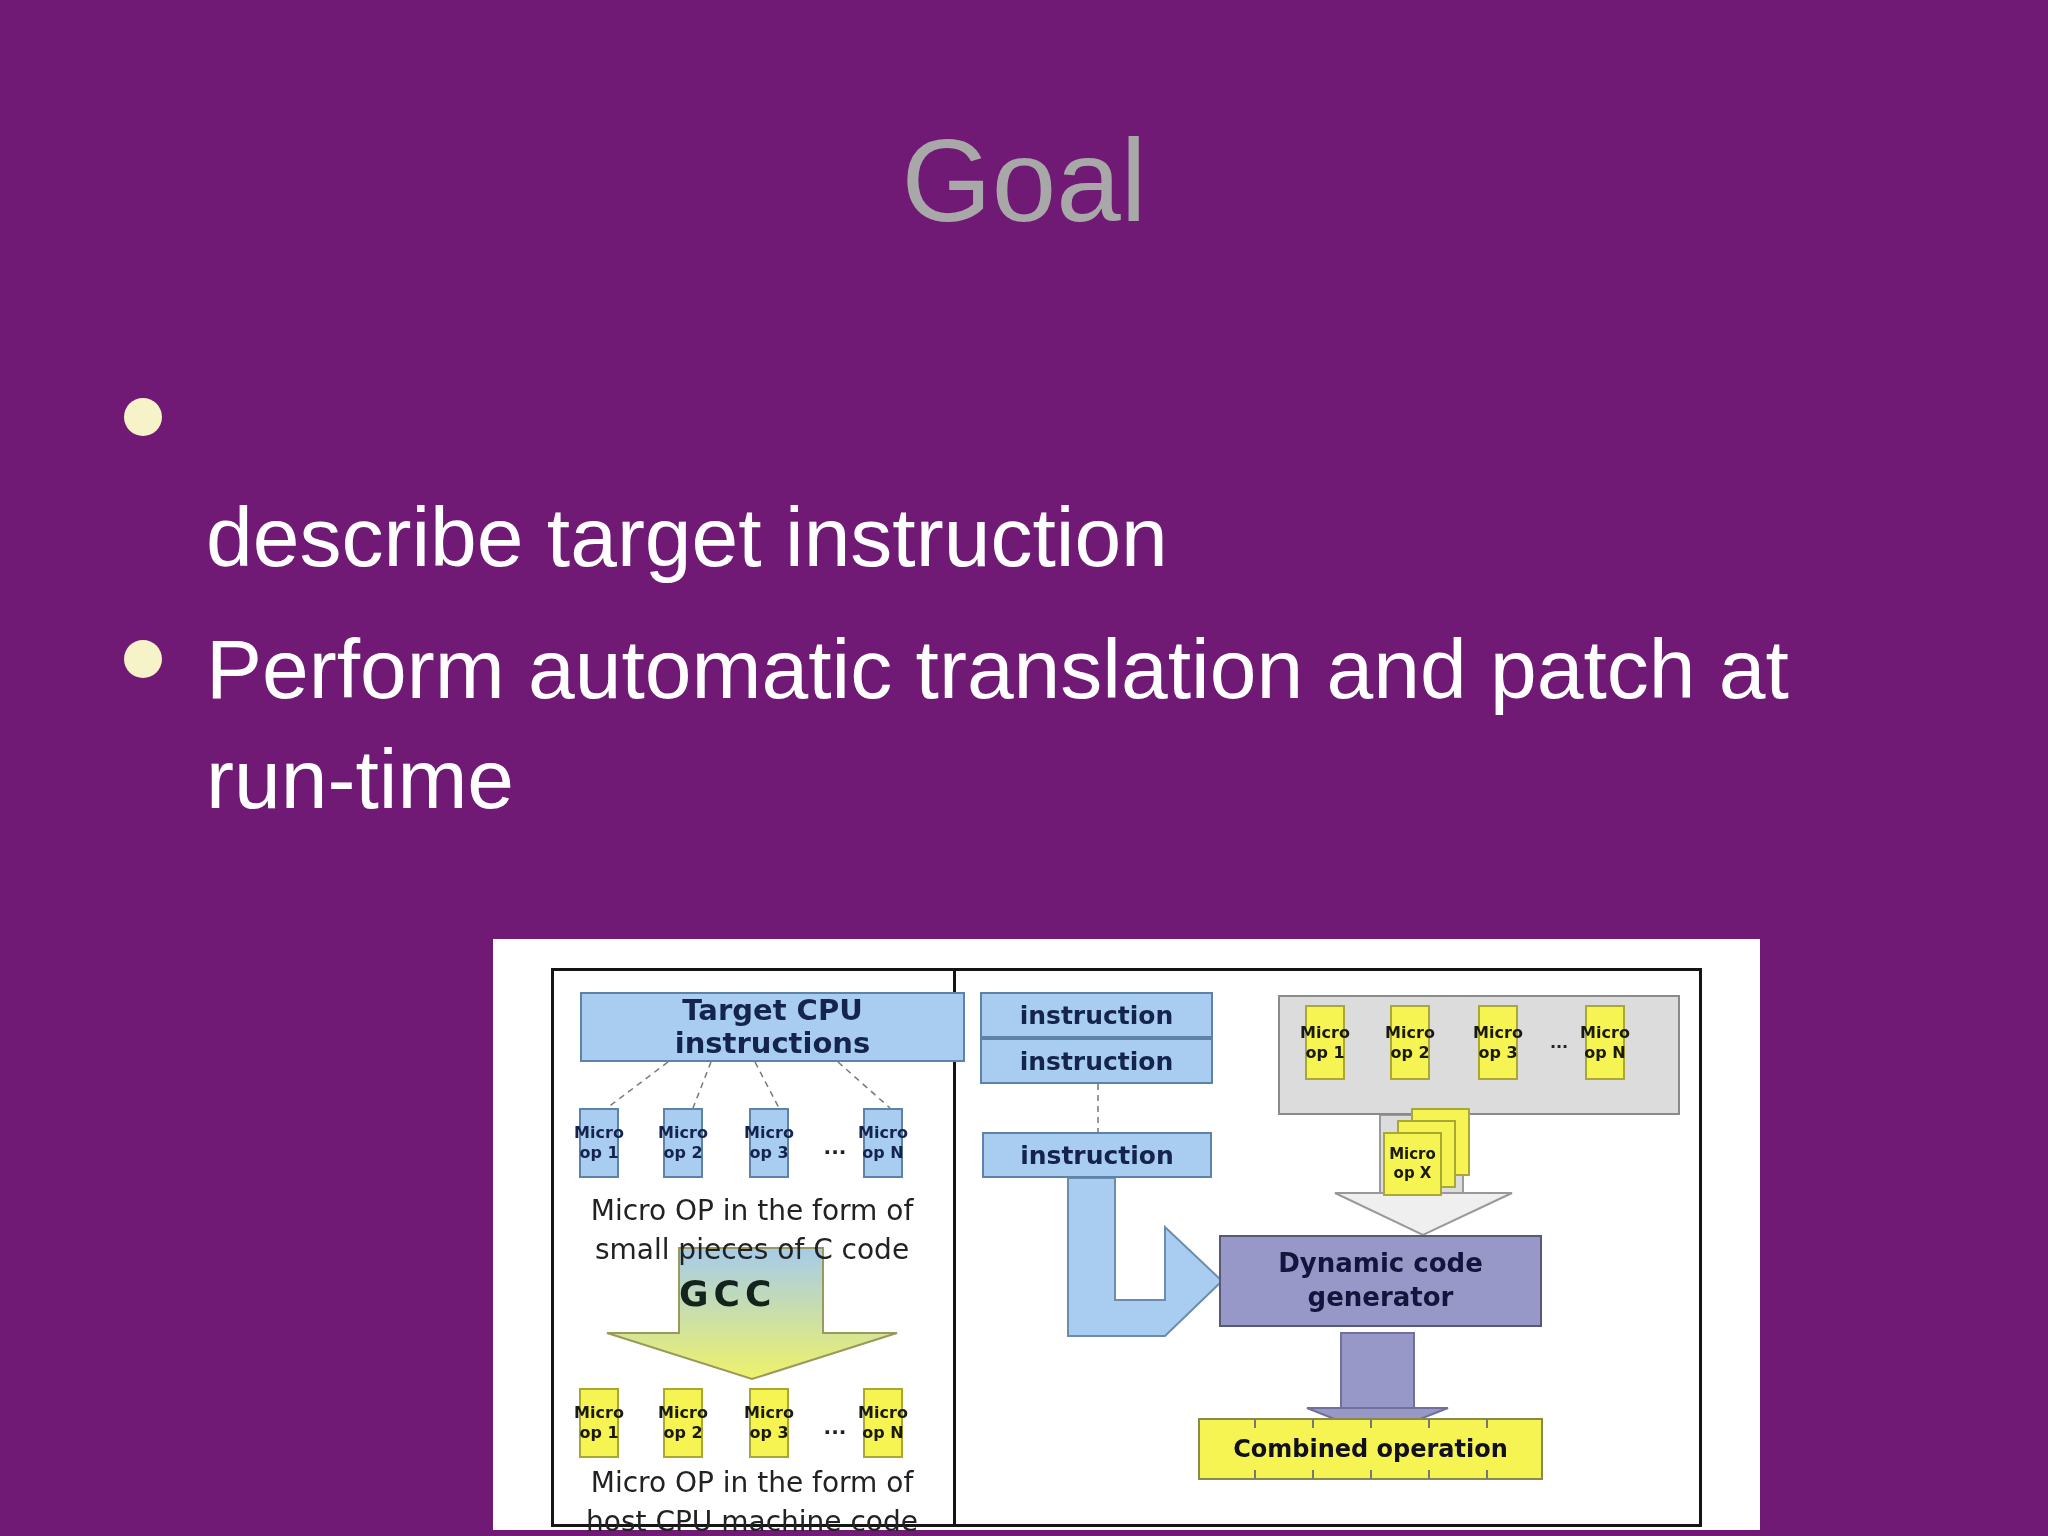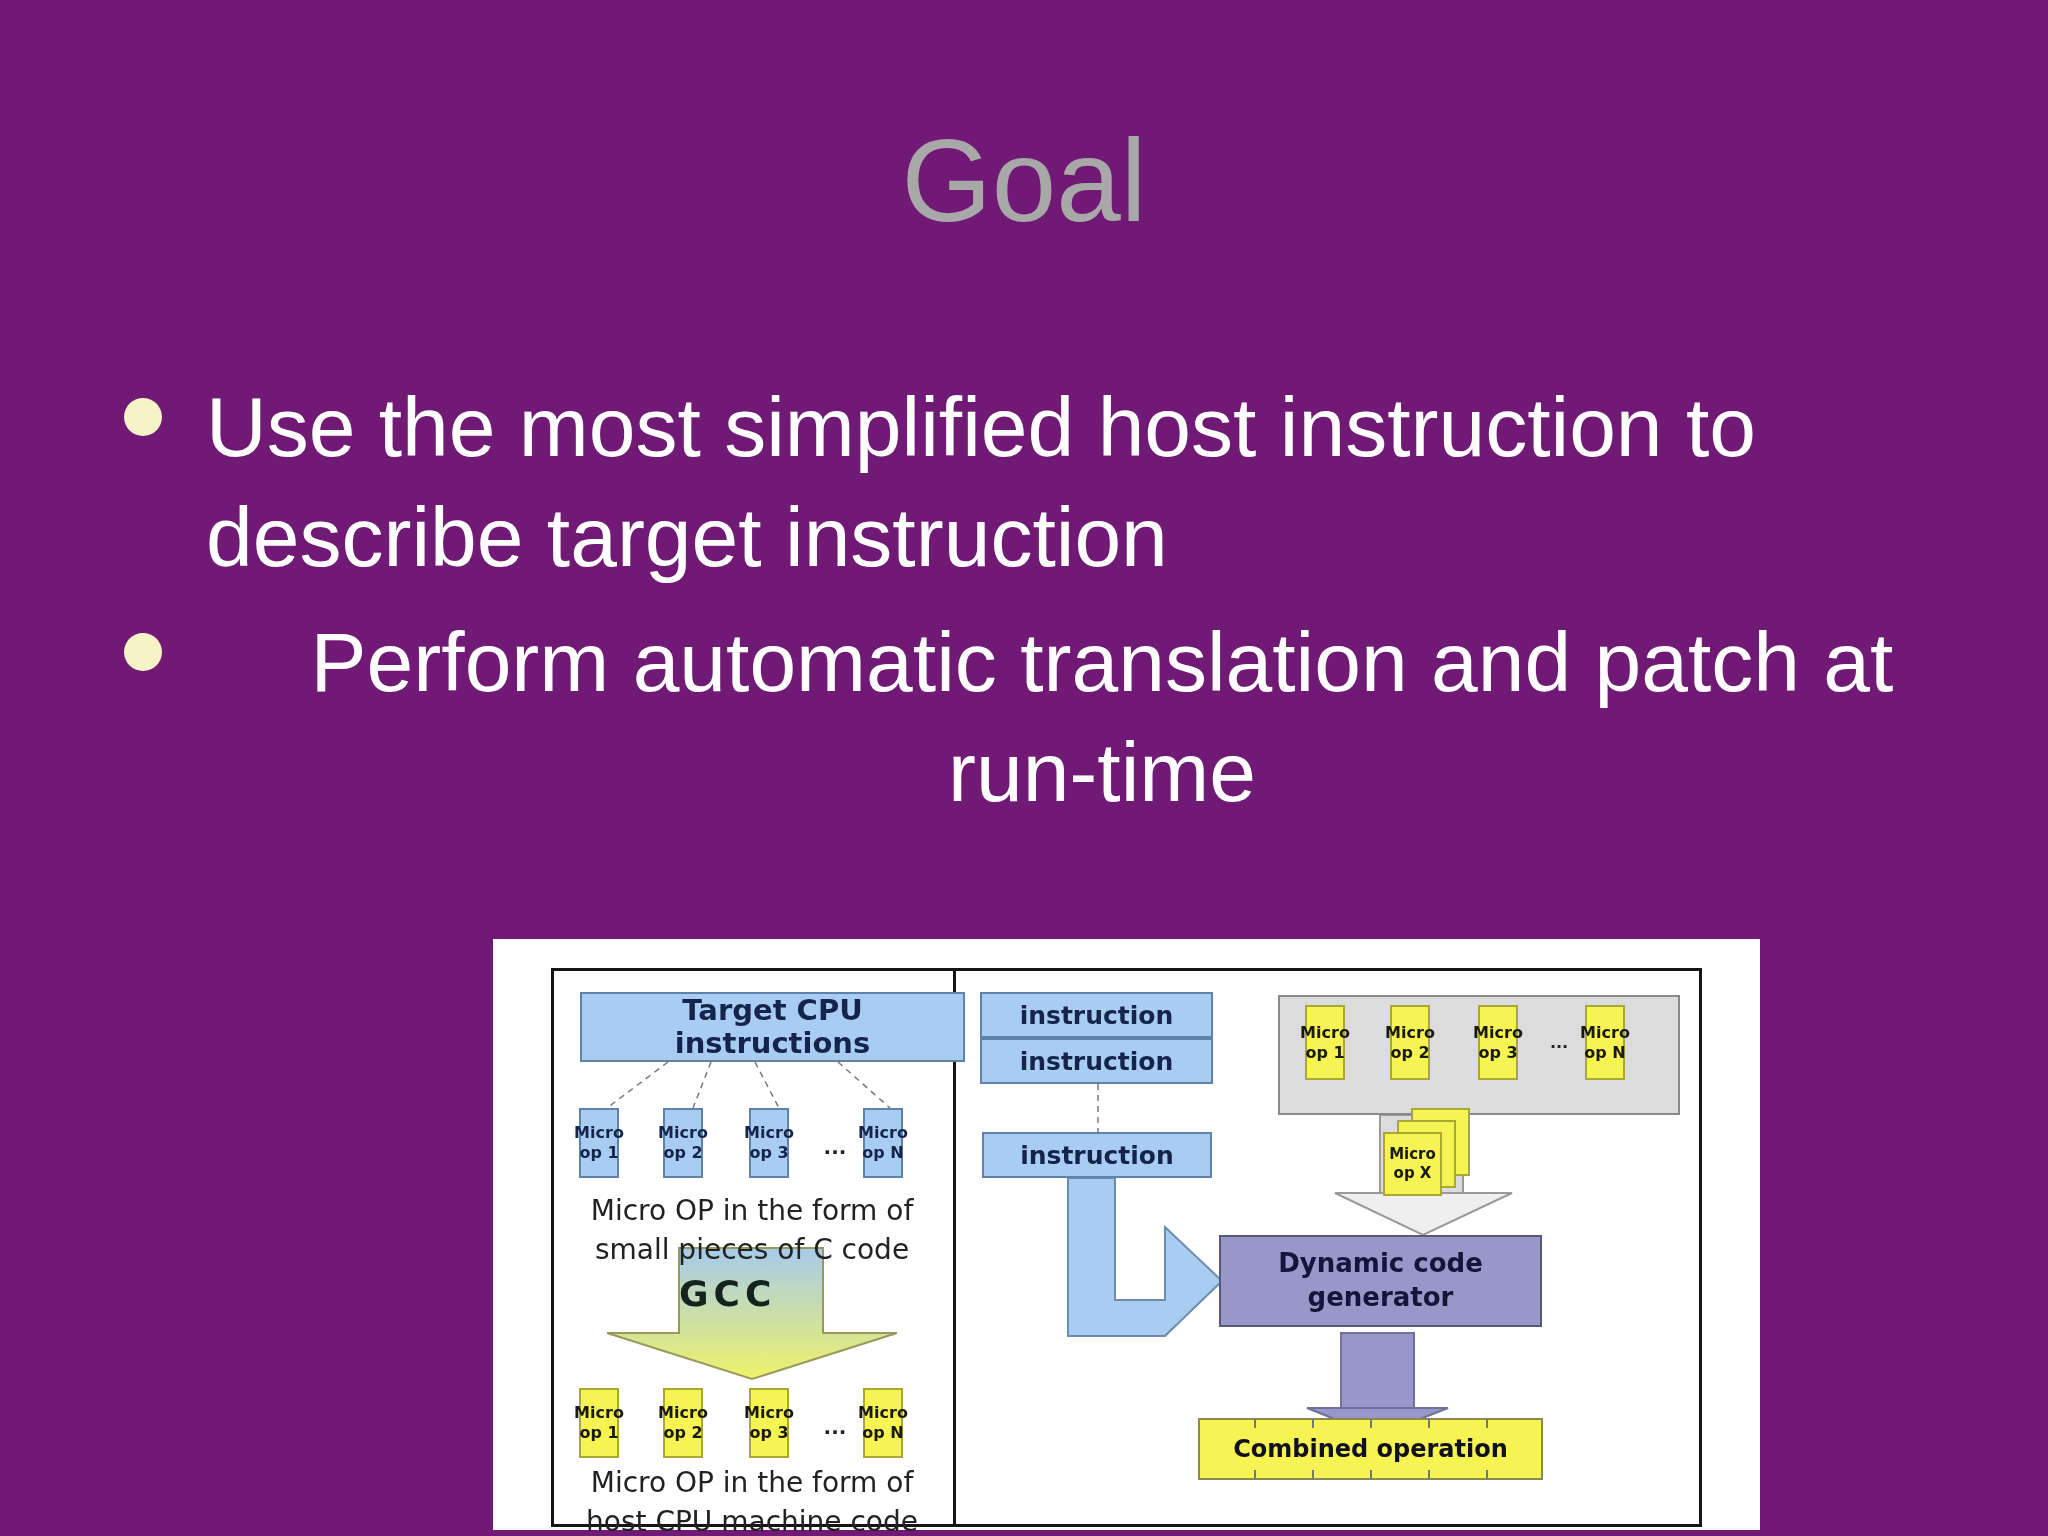--- a/index.html
+++ b/index.html
@@ -3,21 +3,21 @@
 <meta charset="utf-8">
 <style>
   html,body{margin:0;padding:0;background:#000;}
   .stage{position:relative;width:2048px;height:1536px;background:#701a75;overflow:hidden;
          font-family:"Liberation Sans",sans-serif;}
   
   .title{position:absolute;left:0;top:118px;width:2048px;text-align:center;
          color:#a8a8a8;font-size:116px;line-height:1.1;font-weight:400;}
   .bullets{position:absolute;left:118px;top:372px;width:1880px;list-style:none;margin:0;padding:0;}
   .bullets li{position:relative;padding-left:88px;color:#fff;font-size:84px;line-height:1.31;}
-  .bullets li + li{margin-top:15px;text-align:center;}
+  .bullets li + li{margin-top:22px;}
   .dot{position:absolute;left:6px;top:26px;width:38px;height:38px;border-radius:50%;background:#f7f3c8;}
   
   .panel{position:absolute;left:493px;top:939px;width:1267px;height:591px;background:#fff;
          font-family:"DejaVu Sans",sans-serif;}
   .frame{position:absolute;left:58px;top:29px;width:1151px;height:559px;border:3px solid #151515;box-sizing:border-box;}
   .divider{position:absolute;left:460px;top:29px;width:3px;height:559px;background:#151515;}
   .lay{position:absolute;left:0;top:0;width:1267px;height:591px;}
   .lay.under{z-index:0;} .lay.over{z-index:3;pointer-events:none;}
   .p{position:absolute;box-sizing:border-box;display:flex;align-items:center;justify-content:center;
      text-align:center;z-index:1;}
@@ -34,21 +34,21 @@
 </head>
 <body>
 
 <div class="stage">
 
   <div class="title">Goal</div>
 
   <ul class="bullets">
     <li>
       <span class="dot"></span>
-      <span><span>Use the most simplified host instruction to</span><br>
+      <span><br>
       <span>describe target instruction</span></span>
     </li>
     <li>
       <span class="dot"></span>
       <span><span>Perform automatic translation and patch at</span><br>
       <span>run-time</span></span>
     </li>
   </ul>
 
   <div class="panel">

